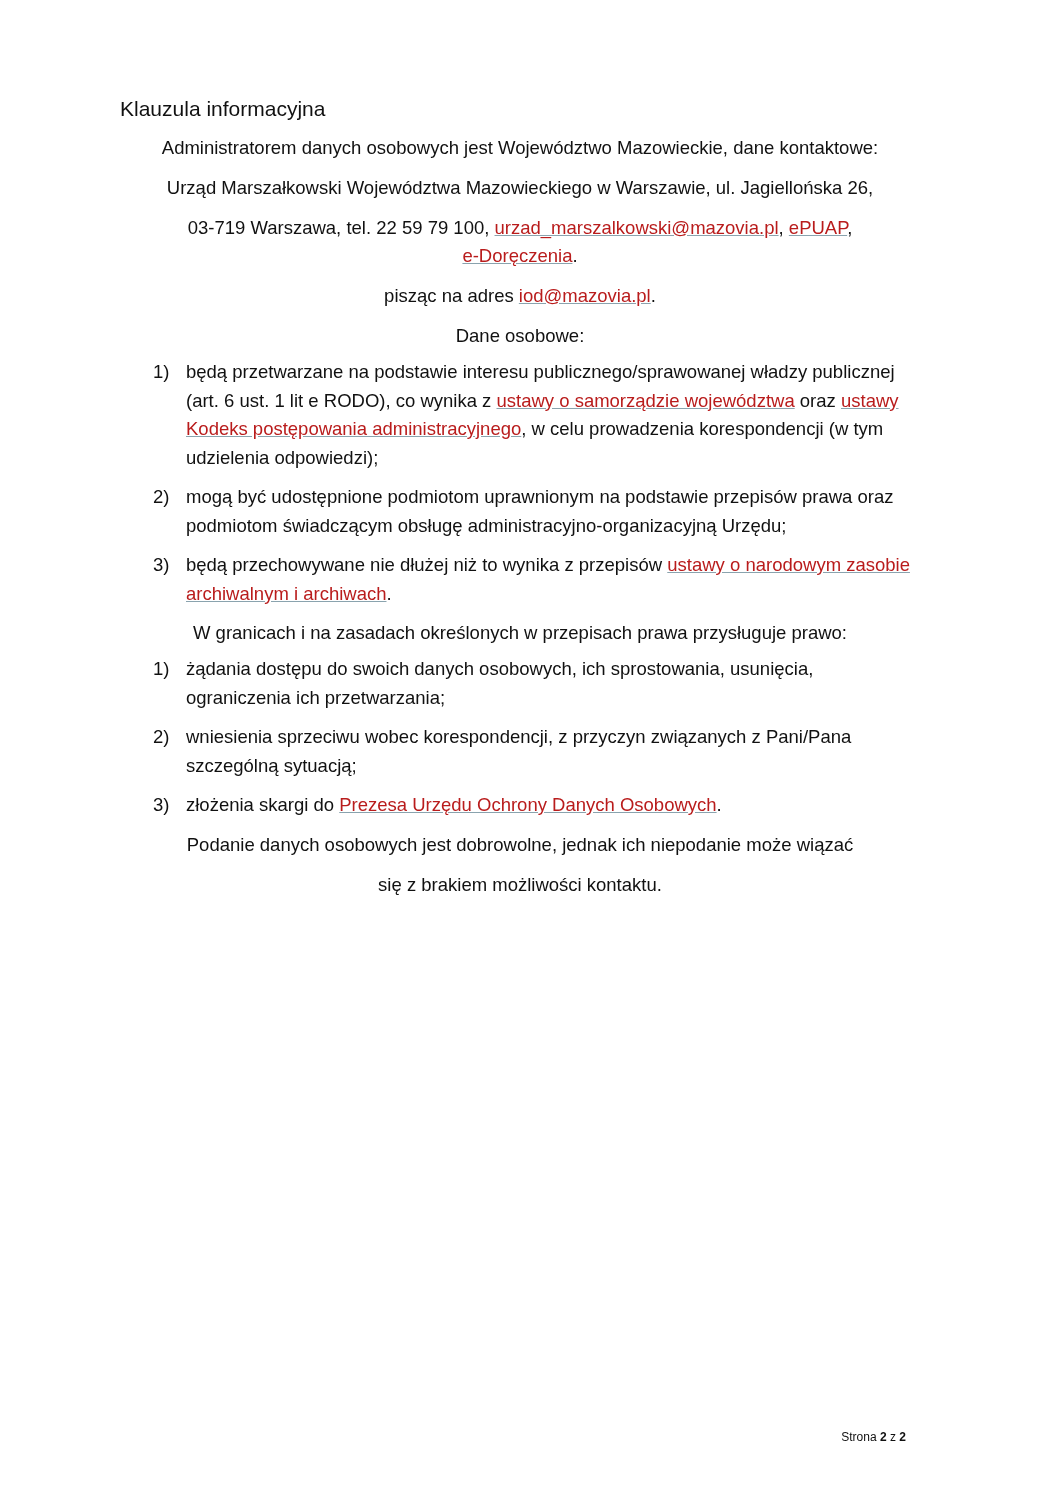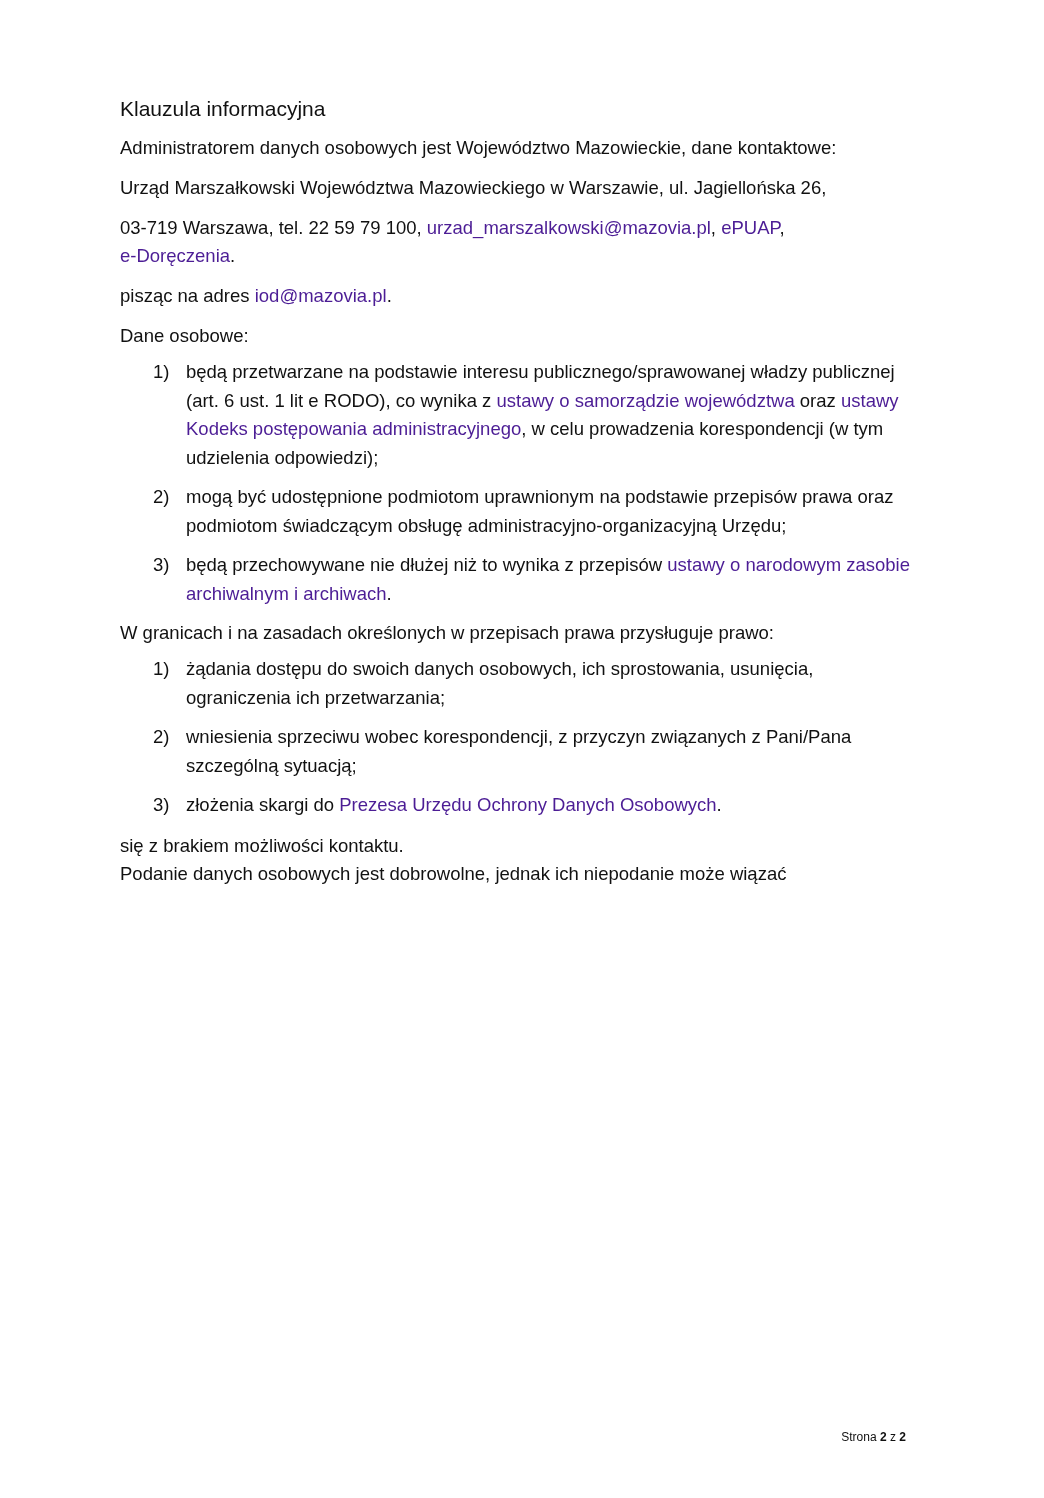--- a/index.html
+++ b/index.html
@@ -1,22 +1,22 @@
 <!DOCTYPE html>
 <html><head>
 <meta charset="utf-8">
 <style>
   html, body { margin: 0; padding: 0; background: #ffffff; }
   body { width: 1044px; height: 1498px; position: relative; overflow: hidden;
          font-family: "Liberation Sans", "DejaVu Sans", sans-serif; color: #111111; }
   .page { position: absolute; left: 120px; top: 96px; width: 800px; font-size: 18.5px; }
   .heading { font-weight: normal; font-size: 21px; margin: 0; height: 26px; line-height: 26px; }
-  .p { margin: 0; line-height: 28px; }
+  .p { margin: 0; line-height: 28px; text-align: center; }
   .gap { margin-top: 12px; }
-  a.link { color: #4c1d95; text-decoration-color: #8aa3ae; }
+  a.link { color: #b91c1c; text-decoration: underline; text-decoration-color: #8aa3ae; }
   .list { margin: 8px 0 0 0; padding: 0; list-style: none; }
   .li { position: relative; padding-left: 66px; line-height: 28.5px; margin-bottom: 11px; }
   .li .num { position: absolute; left: 33px; top: 0; }
   .footer { position: absolute; right: 138px; top: 1430px; font-size: 12px; }
   .footer b { font-weight: bold; }
 </style>
 </head>
 <body>
 
 <div class="page">
@@ -56,22 +56,22 @@
     <li class="li">
       <span class="num">2)</span>
       <span>wniesienia sprzeciwu wobec korespondencji, z przyczyn związanych z Pani/Pana szczególną sytuacją;</span>
     </li>
     <li class="li">
       <span class="num">3)</span>
       <span>złożenia skargi do </span><a class="link">Prezesa Urzędu Ochrony Danych Osobowych</a><span>.</span>
     </li>
   </ul>
 
+  <p class="p">Podanie danych osobowych jest dobrowolne, jednak ich niepodanie może wiązać</p>
   <p class="p gap">się z brakiem możliwości kontaktu.</p>
-  <p class="p">Podanie danych osobowych jest dobrowolne, jednak ich niepodanie może wiązać</p>
 </div>
 
 <div class="footer">
   <span>Strona</span>
   <b>2</b>
   <span>z</span>
   <b>2</b>
 </div>
 
 </body></html>

